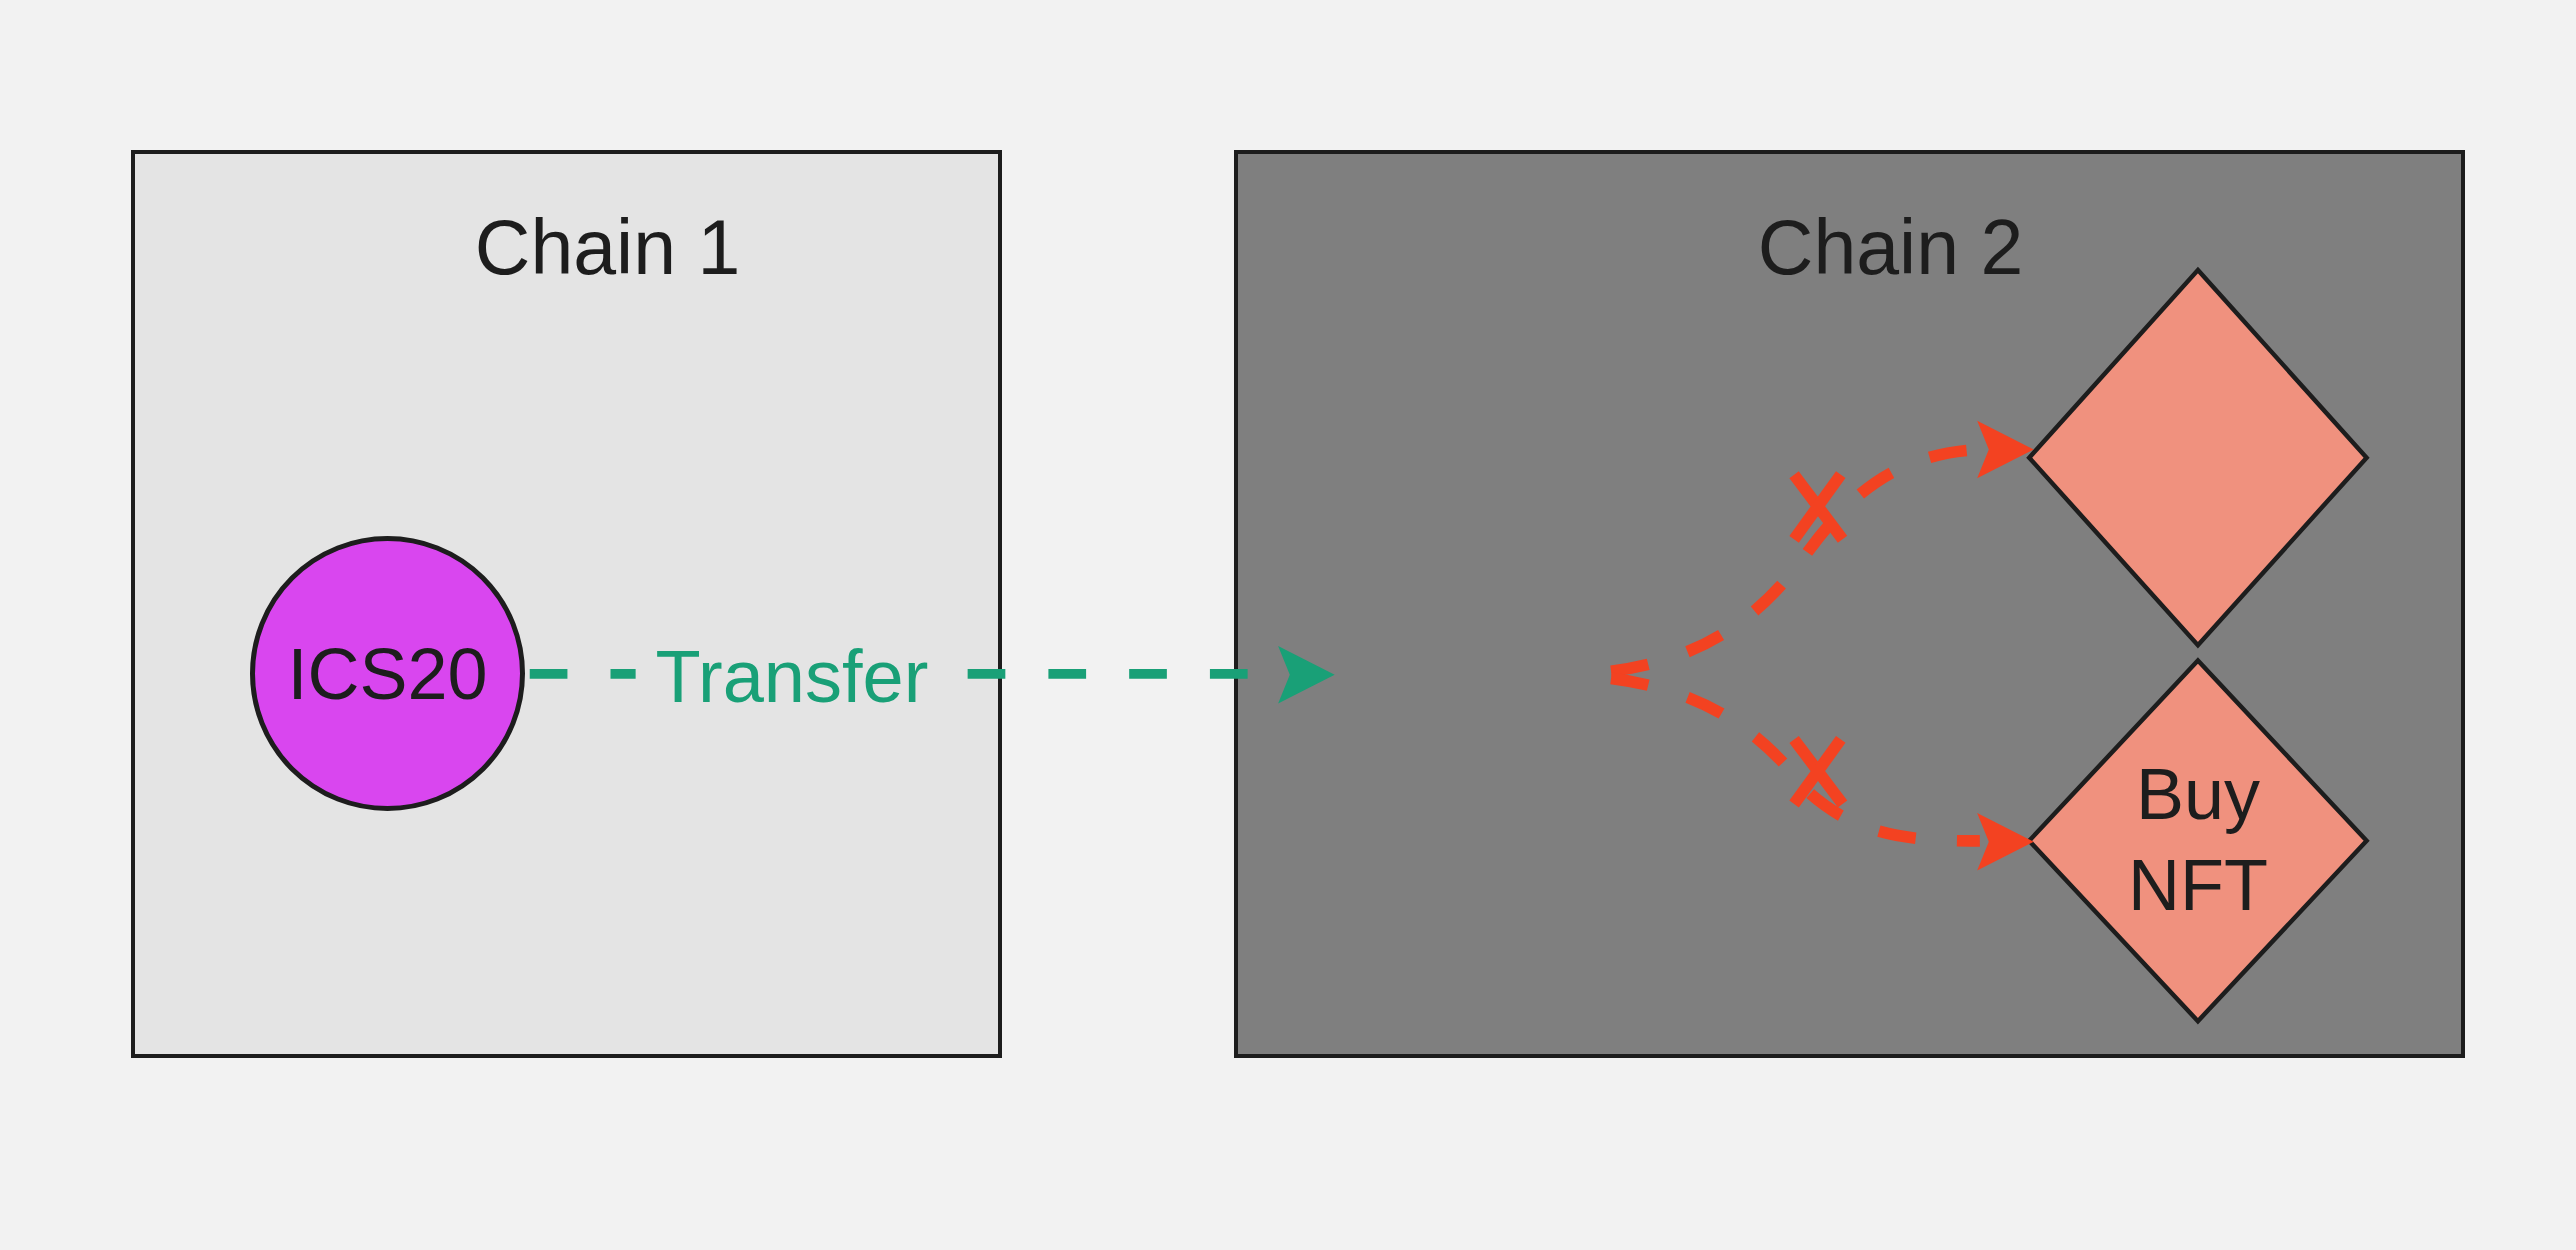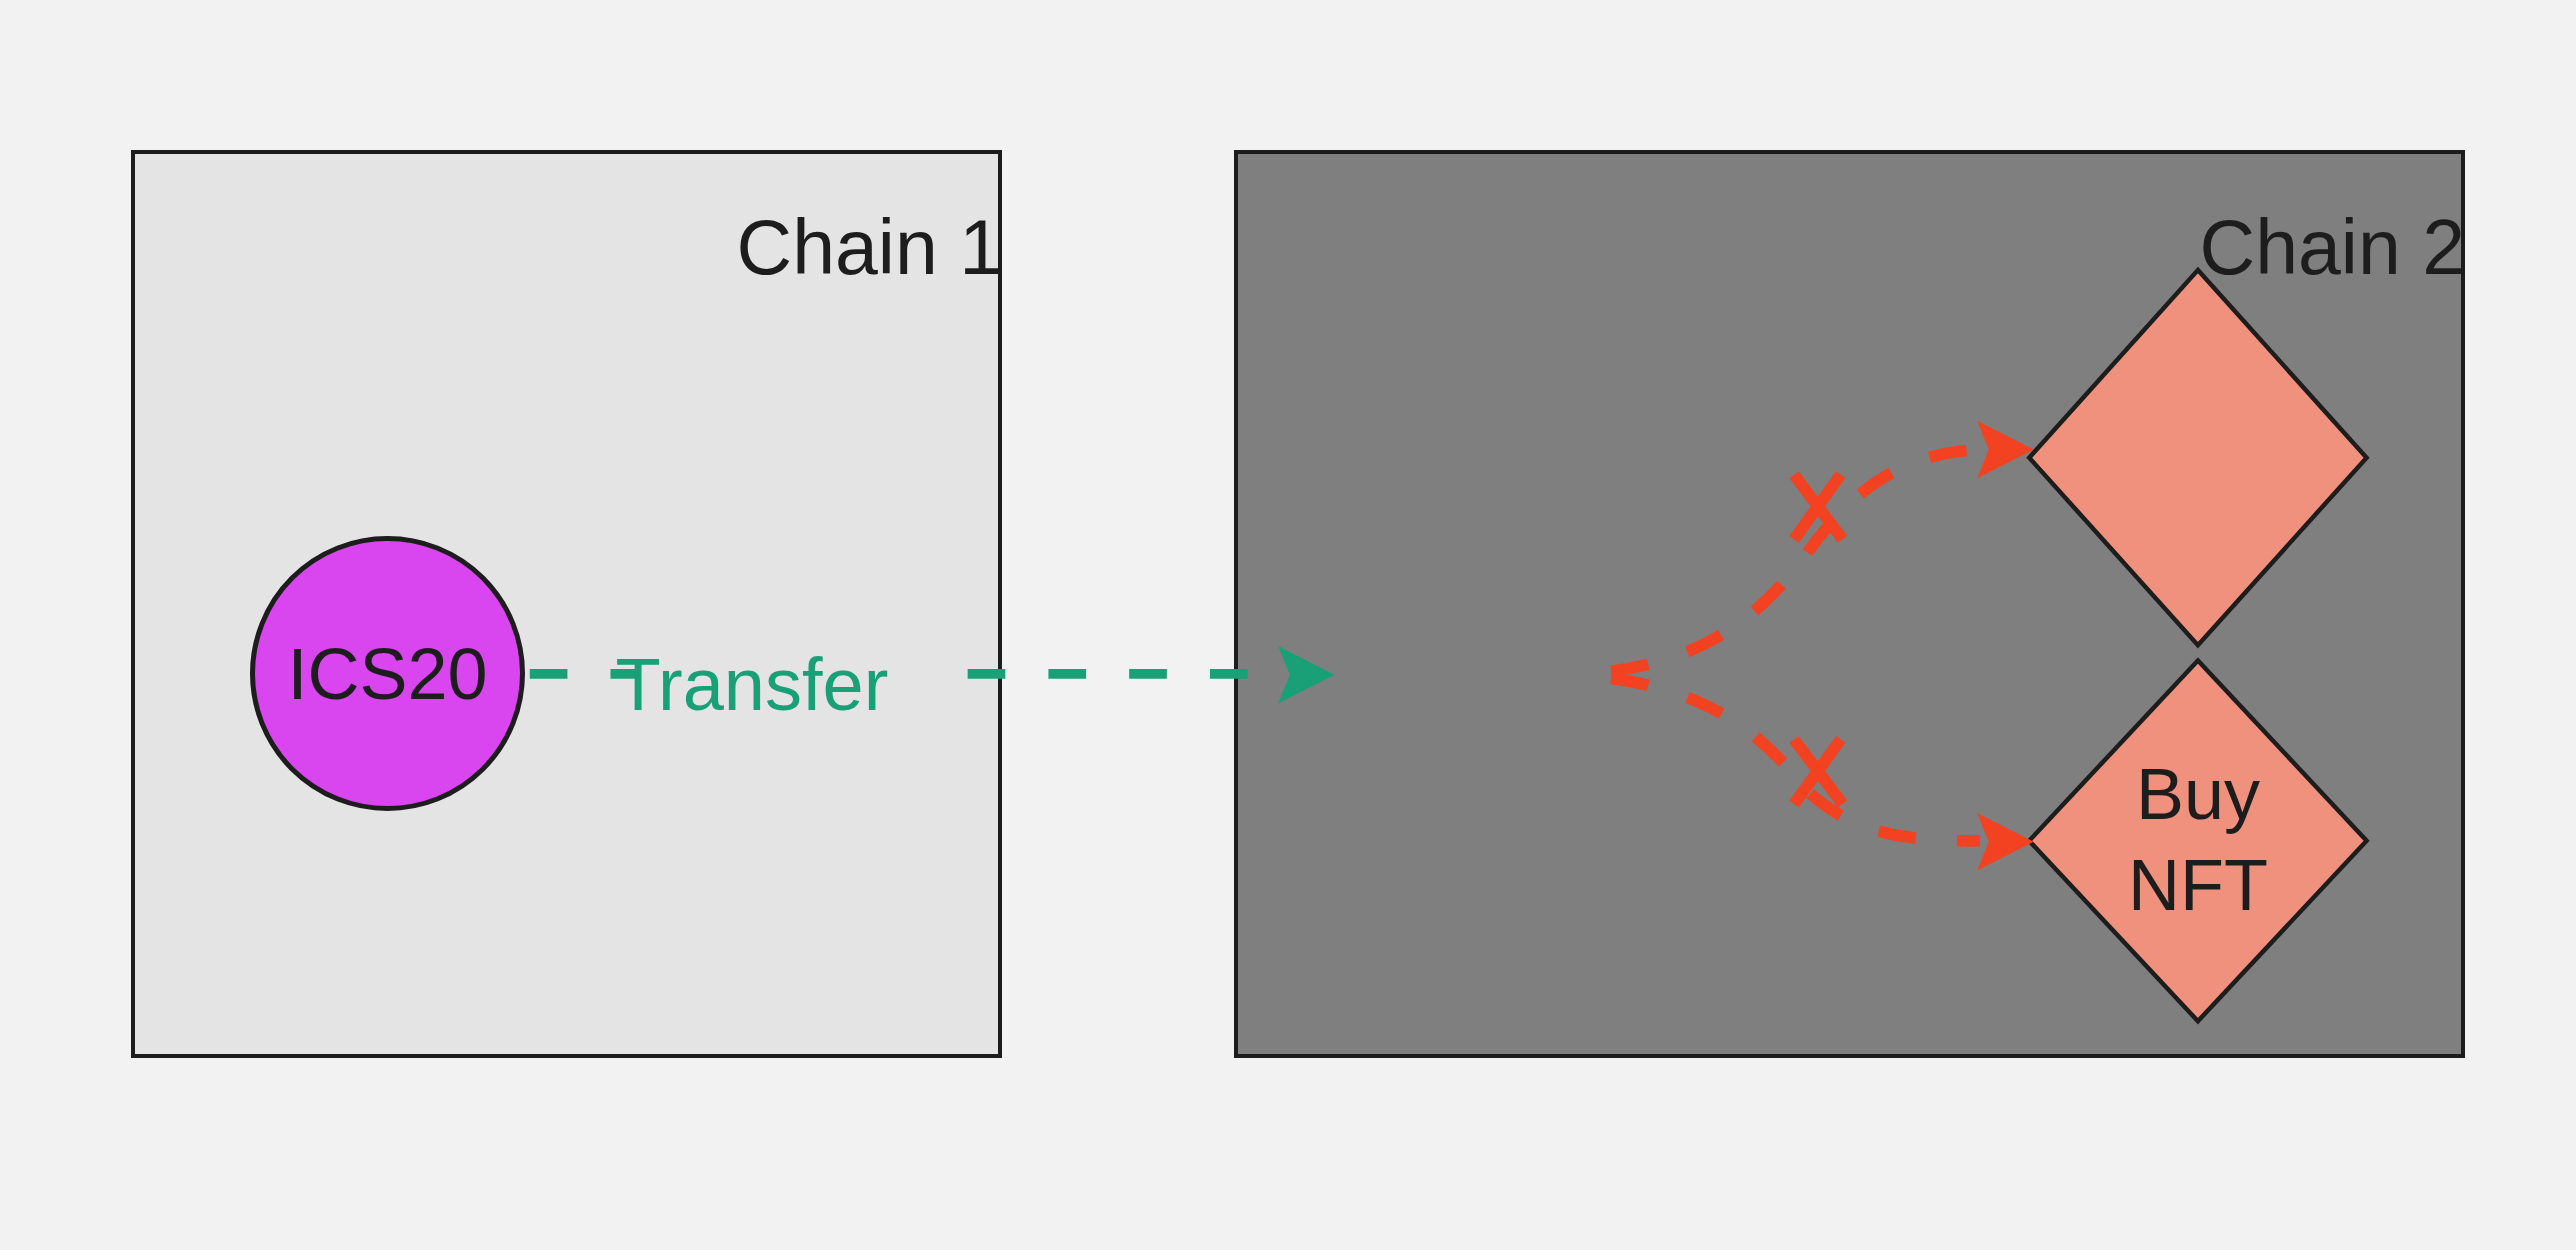--- a/index.html
+++ b/index.html
@@ -25,25 +25,26 @@
     width: 871px; height: 908px;
     background: #e4e4e4;
   }
   .chain-box.chain2 {
     left: 1234px; top: 150px;
     width: 1231px; height: 908px;
     background: #7f7f7f;
   }
   .chain-title {
     position: absolute;
-    text-align: right;
+    text-align: center;
     font-size: 77px;
     color: #1d1d1d;
     line-height: 1;
     white-space: nowrap;
+    padding-left: 41px;
   }
   .chain-title.c1 { left: 131px; width: 871px; top: 209px; }
   .chain-title.c2 { left: 1234px; width: 1231px; top: 209px; }
   .node-circle {
     position: absolute;
     box-sizing: border-box;
     border: 5.4px solid #1d1d1d;
     border-radius: 50%;
     background: #d946ef;
     display: flex;
@@ -112,18 +113,18 @@
     </g>
 
     <path d="M 1795 756 C 1888 768 1956 806 2012 880 C 2064 928 2118 938 2206 937" fill="none" stroke-width="13" stroke-dasharray="42 46" stroke="#f34221"></path>
     <polygon points="2266,938 2203,906 2216,938 2203,970" fill="#f34221"></polygon>
     <g stroke-width="13" stroke-linecap="butt" stroke="#f34221">
       <line x1="1999" y1="824" x2="2053" y2="896"></line>
       <line x1="2051" y1="824" x2="1999" y2="896"></line>
     </g>
   </svg>
 
-  <div class="edge-label" style="left:752px; top:676px;margin-top:8px;">Transfer</div>
+  <div class="edge-label" style="left:792px; top:676px;">Transfer</div>
 
   <div class="diamond-label buynft">Buy NFT</div>
 
 </div>
 
 
 </body></html>

